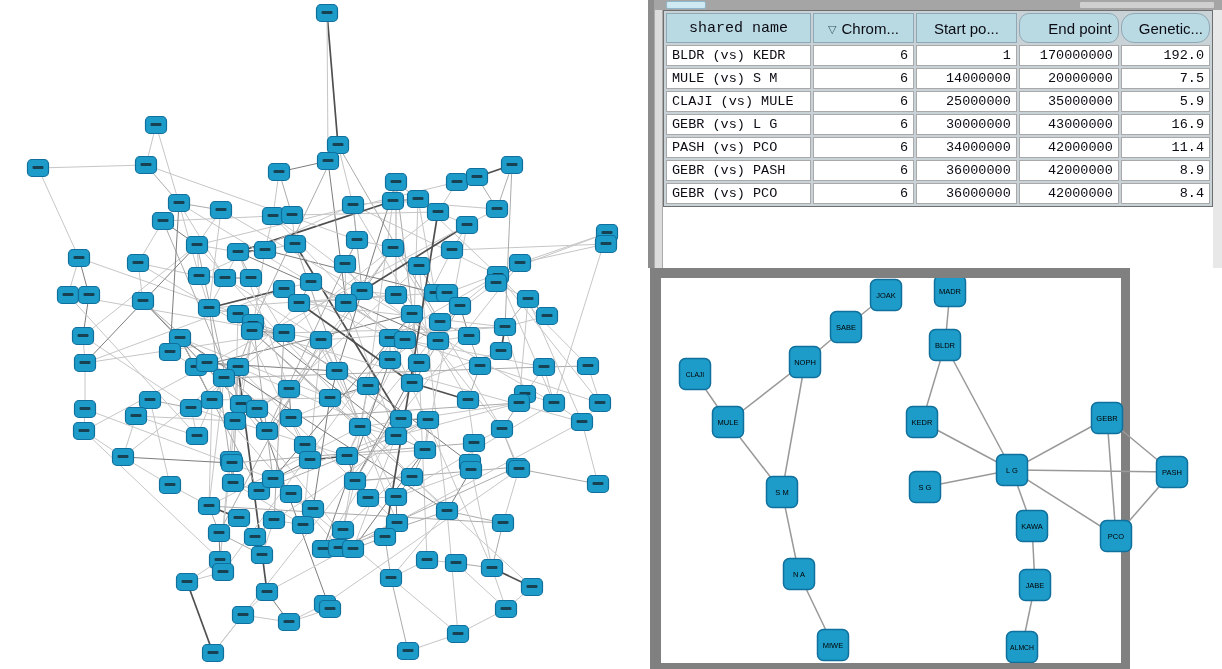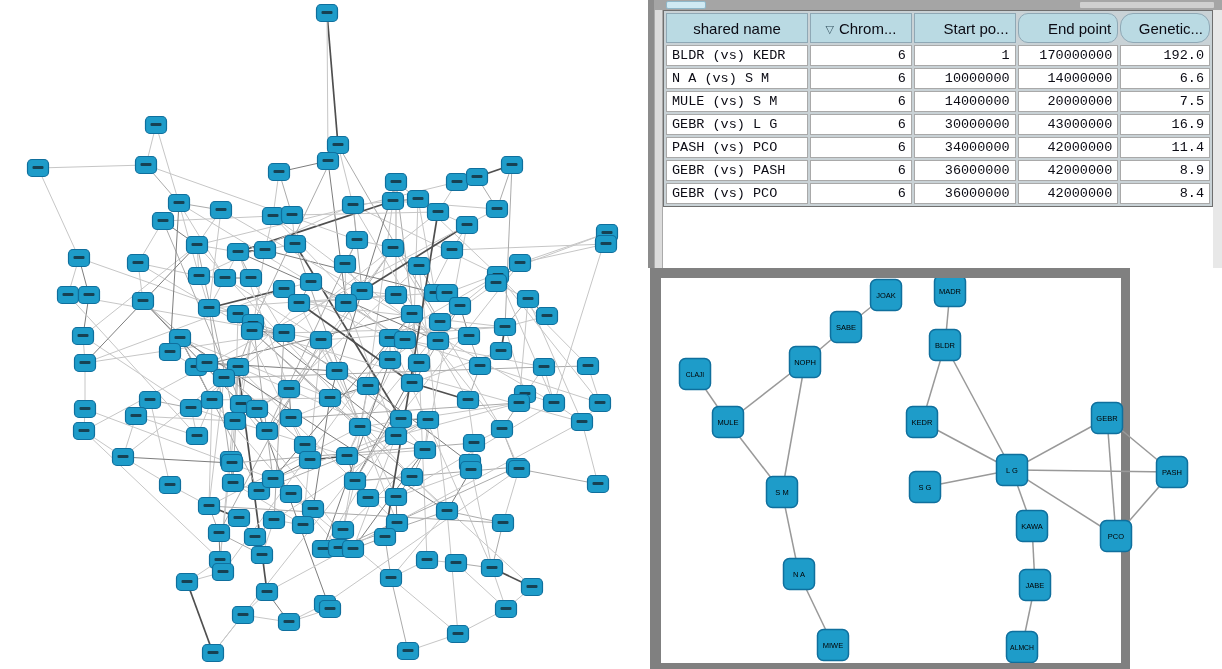--- a/index.html
+++ b/index.html
@@ -1119,48 +1119,48 @@
       <div id="top-tab"></div>
       <div id="top-thumb"></div>
     </div>
     <div id="left-bar"></div>
     <div id="left-gutter"></div>
     <div id="right-gutter"></div>
     <div id="table-wrap">
       <table class="attr">
         <thead>
             <tr id="hdr-row">
-              <th class="ac" style="width: 140px;"><span>shared name</span></th>
+              <th class="ac" style="width: 140px; font-family: Liberation Mono, monospace;"><span>shared name</span></th>
               <th class="ac" style="width: 100px;"><span class="funnel">▽</span><span>Chrom...</span></th>
-              <th class="ac" style="width: 104px; text-align: right;"><span>Start po...</span></th>
+              <th class="ac" style="width: 104px;"><span>Start po...</span></th>
               <th class="ar" style="width: 98px; border-radius: 10px;"><span>End point</span></th>
               <th class="ar" style="width: 84px; border-radius: 13px;"><span>Genetic...</span></th>
             </tr>
           </thead>
         <tbody id="tbl-body">
             <tr>
               <td class="al">BLDR (vs) KEDR</td>
               <td class="ar">6</td>
               <td class="ar">1</td>
               <td class="ar">170000000</td>
               <td class="ar">192.0</td>
             </tr>
             <tr>
-              <td class="al">N A (vs) S M</td>
-              <td class="ar">6</td>
-              <td class="ar">10000000</td>
-              <td class="ar">14000000</td>
-              <td class="ar">6.6</td>
-            </tr>
-            <tr>
               <td class="al">MULE (vs) S M</td>
               <td class="ar">6</td>
               <td class="ar">14000000</td>
               <td class="ar">20000000</td>
               <td class="ar">7.5</td>
+            </tr>
+            <tr>
+              <td class="al">CLAJI (vs) MULE</td>
+              <td class="ar">6</td>
+              <td class="ar">25000000</td>
+              <td class="ar">35000000</td>
+              <td class="ar">5.9</td>
             </tr>
             <tr>
               <td class="al">GEBR (vs) L G</td>
               <td class="ar">6</td>
               <td class="ar">30000000</td>
               <td class="ar">43000000</td>
               <td class="ar">16.9</td>
             </tr>
             <tr>
               <td class="al">PASH (vs) PCO</td>

